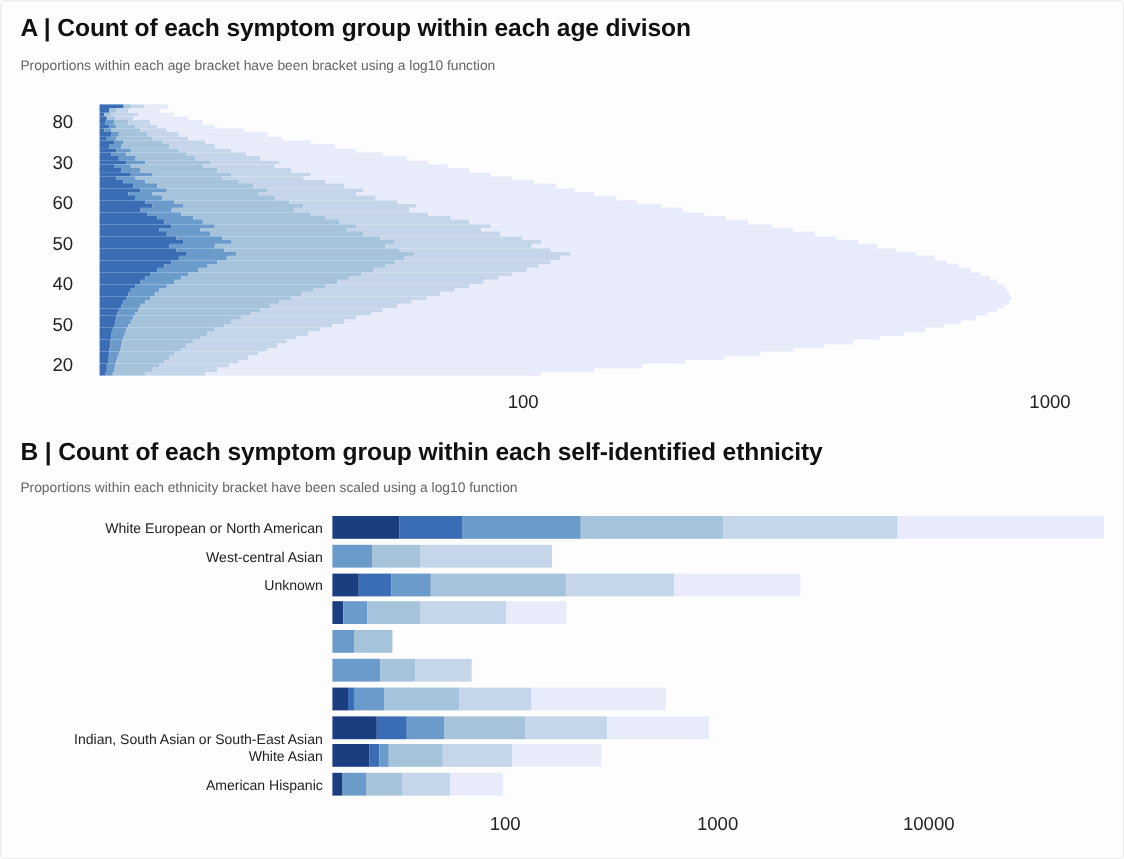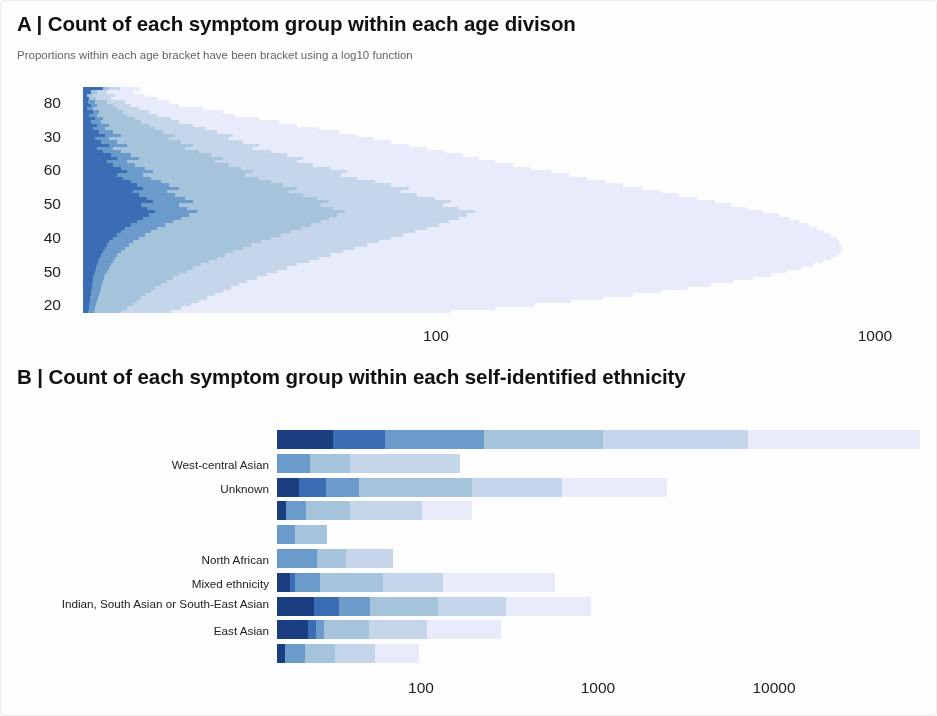--- a/index.html
+++ b/index.html
@@ -563,28 +563,29 @@
       </div>
     <div id="xaxisA">
         <div class="axA-x" style="left: 395px;">100</div>
         <div class="axA-x" style="left: 834px;">1000</div>
       </div>
   </div>
 
   <div id="panelB">
 
     <div class="panel-title" id="titleB" style="top:12px;">B | Count of each symptom group within each self-identified ethnicity</div>
+    <div class="panel-sub" id="subB" style="top:48px;">Proportions within each ethnicity bracket have been scaled using a log10 function</div>
 
     <div id="ylabsB">
+        <div class="ylabB" style="top: 5px;">White European or North American</div>
         <div class="ylabB" style="top: 52.6px;">Unknown</div>
         <div class="ylabB" style="top: 28.8px;">West-central Asian</div>
-        <div class="ylabB" style="top: 124px;">North African</div>
-        <div class="ylabB" style="top: 147.8px;">Mixed ethnicity</div>
-        <div class="ylabB" style="top: 168px;">Indian, South Asian or South-East Asian</div>
-        <div class="ylabB" style="top: 195.4px;">East Asian</div>
+        <div class="ylabB" style="top: 181px;">Indian, South Asian or South-East Asian</div>
+        <div class="ylabB" style="top: 195.4px;">White Asian</div>
+        <div class="ylabB" style="top: 219.2px;">American Hispanic</div>
       </div>
     <div id="plotB">
         <div class="rowB" style="top: 1px; height: 19px;">
           <div class="segB" style="width: 56px; background: rgb(27, 62, 128);"></div>
           <div class="segB" style="width: 52px; background: rgb(58, 109, 180);"></div>
           <div class="segB" style="width: 99px; background: rgb(106, 155, 203);"></div>
           <div class="segB" style="width: 119px; background: rgb(165, 195, 218);"></div>
           <div class="segB" style="width: 145px; background: rgb(198, 214, 234);"></div>
           <div class="segB" style="width: 172px; background: rgb(232, 236, 250);"></div>
         </div>

